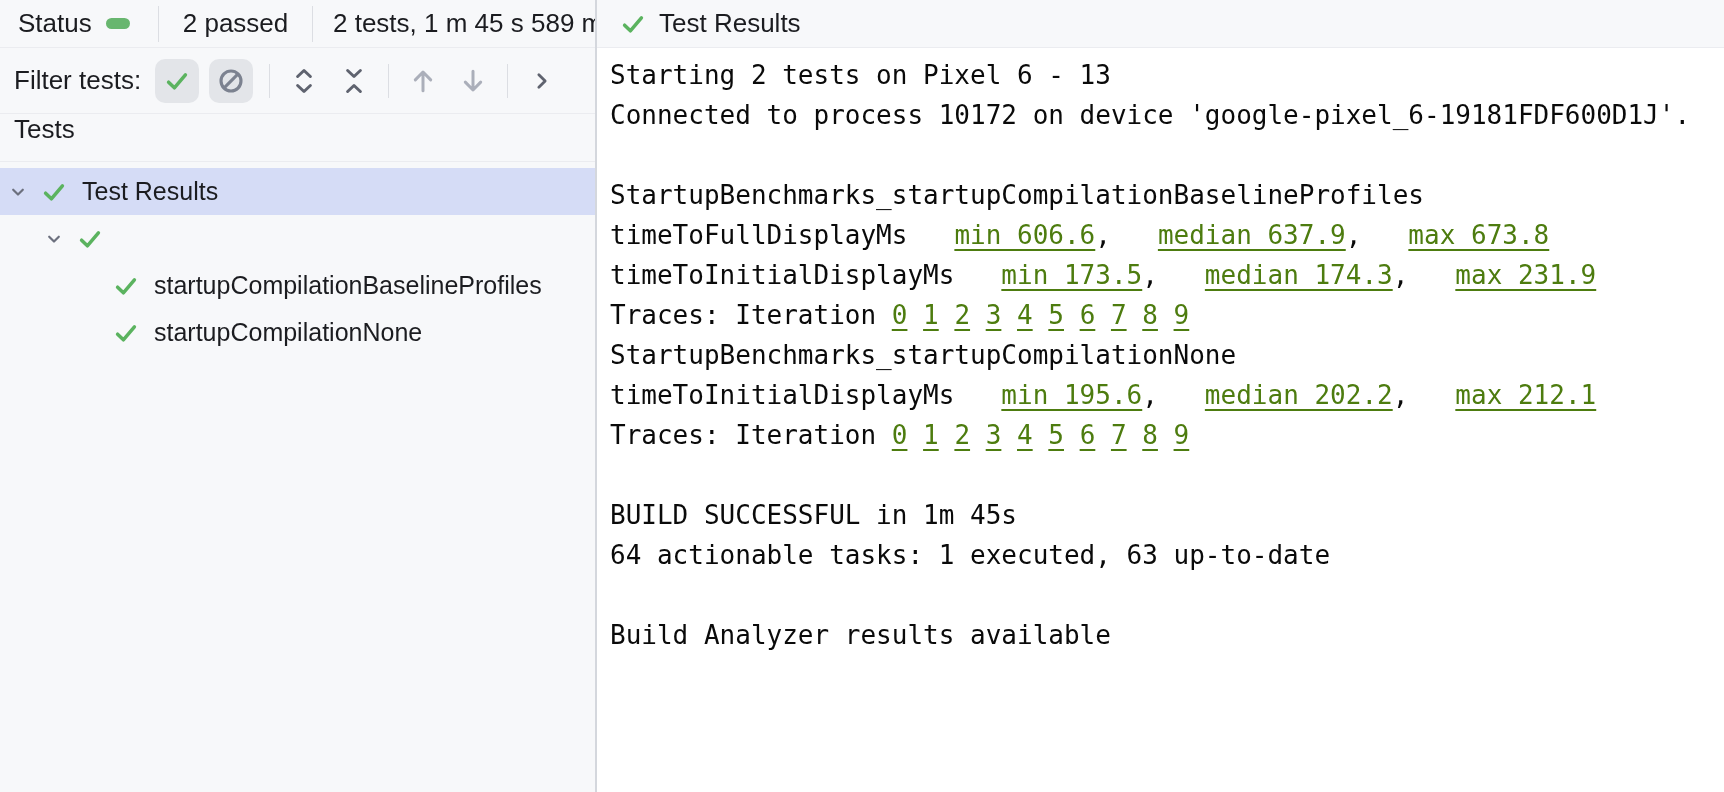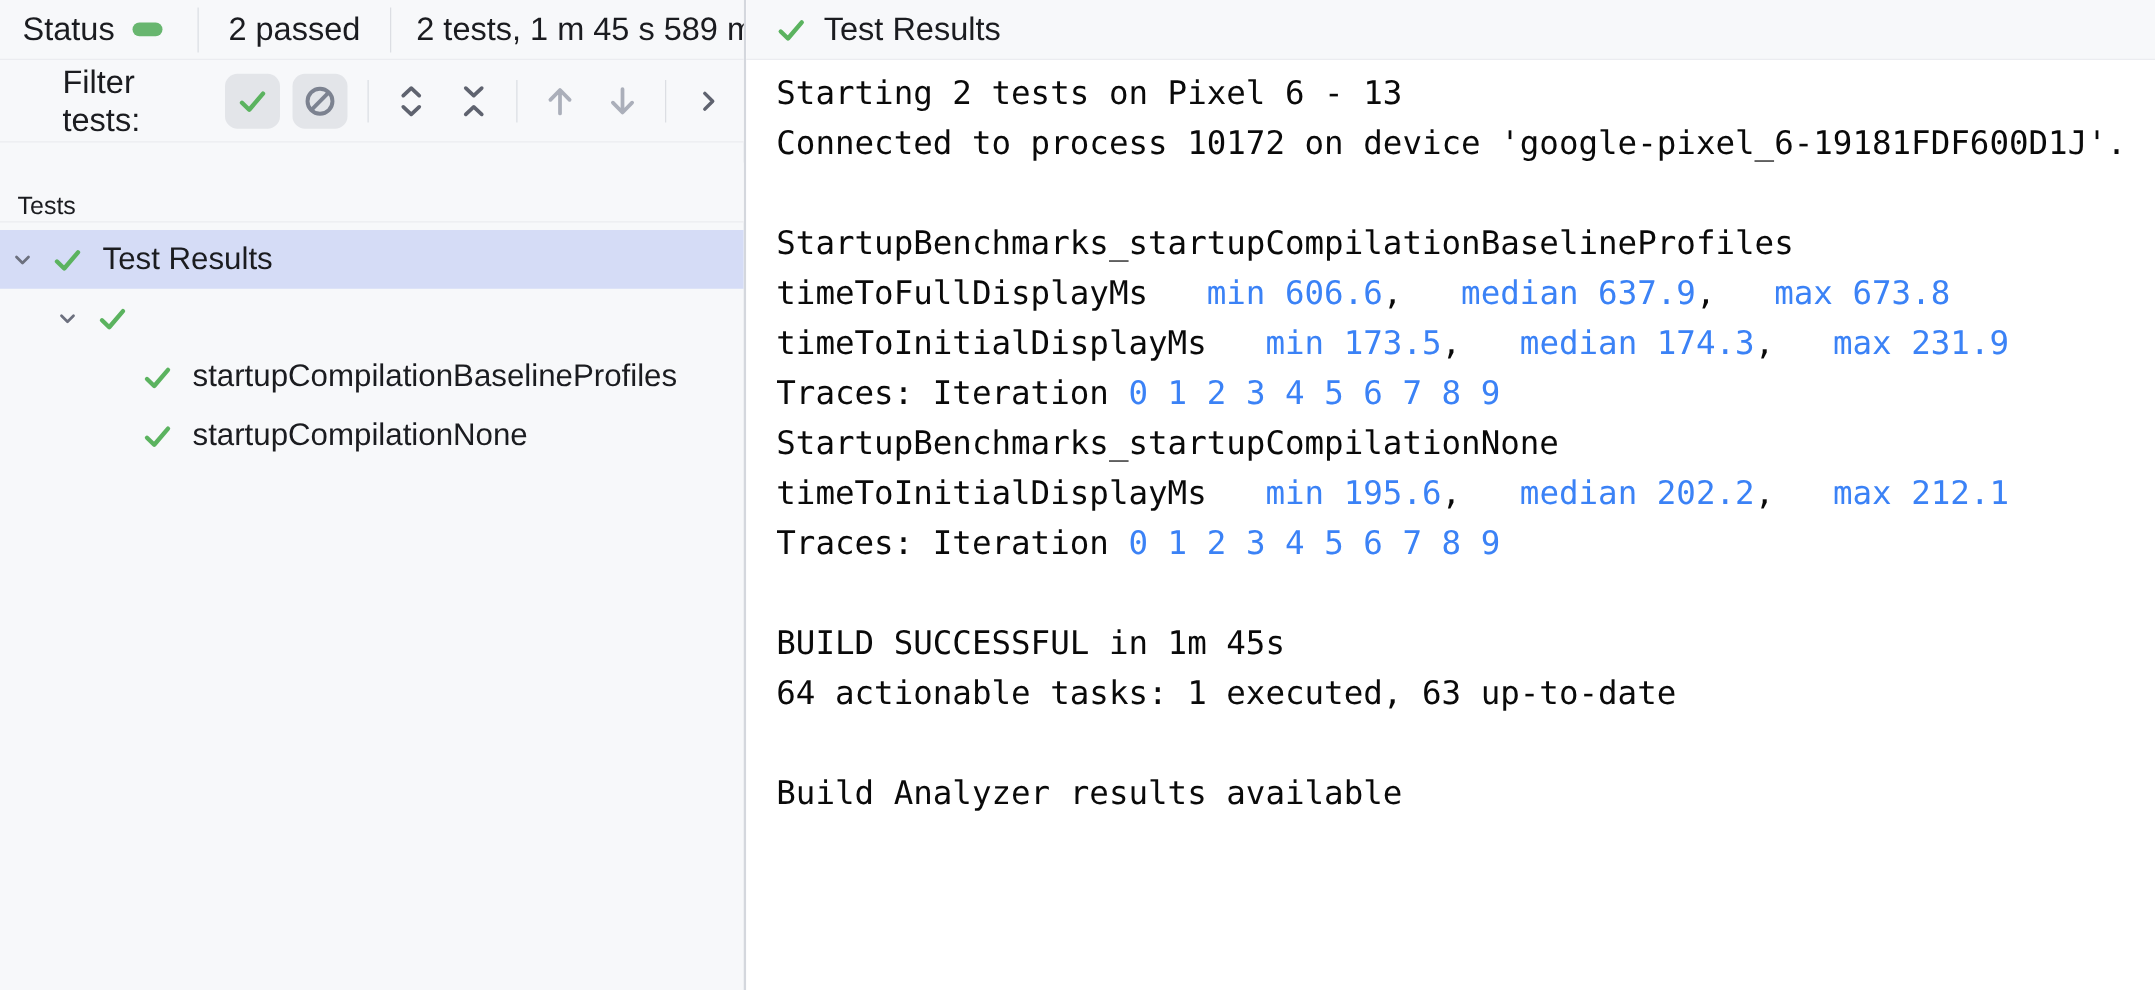--- a/index.html
+++ b/index.html
@@ -16,48 +16,48 @@
                 font-size:26px; background:#f7f8fa; flex:none; }
   .status-seg { display:flex; align-items:center; height:100%; }
   .seg1 { padding:0 18px; width:158px; }
   .seg2 { padding:0 22px; width:153px;justify-content:center; }
   .seg3 { padding:0 20px; flex:1; overflow:hidden; white-space:nowrap; }
   .vsep { width:1px; height:36px; background:#dcdee3; flex:none; }
   .status-pill { width:24px; height:11px; border-radius:6px; background:#68b66f; margin-left:14px; flex:none; }
 
   .filter-bar { height:66px; display:flex; align-items:center; border-bottom:1px solid #ebecf0;
                 padding-left:14px; font-size:26px; background:#f7f8fa; flex:none; }
-  .filter-label { margin-right:14px;margin-left:36px; }
+  .filter-label { margin-right:14px; }
   .icon-btn { width:44px; height:44px; border-radius:10px; display:flex; align-items:center;
               justify-content:center; margin-right:10px; flex:none; cursor:pointer; }
   .icon-btn.toggled { background:#e3e5e9; }
   .icon-plain { width:44px; height:44px; display:flex; align-items:center; justify-content:center;
                 margin-right:6px; flex:none; cursor:pointer; }
   .fsep { width:1px; height:34px; background:#dcdee3; margin:0 12px 0 6px; flex:none; }
   .icon-svg { display:block; }
 
-  .tree-header { height:48px; display:flex; align-items:flex-end; padding-left:14px;
-                 font-size:20px; border-bottom:1px solid #ebecf0; background:#f7f8fa; flex:none;margin-top:16px; }
+  .tree-header { height:48px; display:flex; align-items:flex-start; padding-left:14px;
+                 font-size:26px; border-bottom:1px solid #ebecf0; background:#f7f8fa; flex:none; }
 
   .tree { flex:1; overflow:hidden; padding-top:6px; }
   .tree-row { height:47px; display:flex; align-items:center; font-size:25px; cursor:pointer; }
   .tree-row.selected { background:#d5dcf6; }
   .tw { width:36px; height:36px; display:flex; align-items:center; justify-content:center; flex:none; }
   .tree-label { margin-left:10px; white-space:nowrap; }
 
   
   .right-panel { flex:1; height:100%; display:flex; flex-direction:column; background:#ffffff; }
   .right-header { height:48px; background:#f7f8fa; border-bottom:1px solid #ebecf0;
                   display:flex; align-items:center; padding-left:22px; font-size:26px; flex:none; }
   .right-header .title { margin-left:12px; }
 
-  .console { flex:1; overflow:hidden; padding:7px 0 0 24px;
+  .console { flex:1; overflow:hidden; padding:7px 0 0 13px;
              font-family:"DejaVu Sans Mono", monospace; font-size:26px; color:#0a0a0a; }
   .cline { height:40px; line-height:40px; white-space:pre; }
-  .clink { color:#3b82f6; text-decoration-thickness:2px;
+  .clink { color:#4d7c0f; text-decoration:underline; text-decoration-thickness:2px;
            text-underline-offset:5px; cursor:pointer; }
 </style>
 </head>
 <body>
 
 <div class="app">
 
   <div class="left-panel">
 
     <div class="status-bar">

